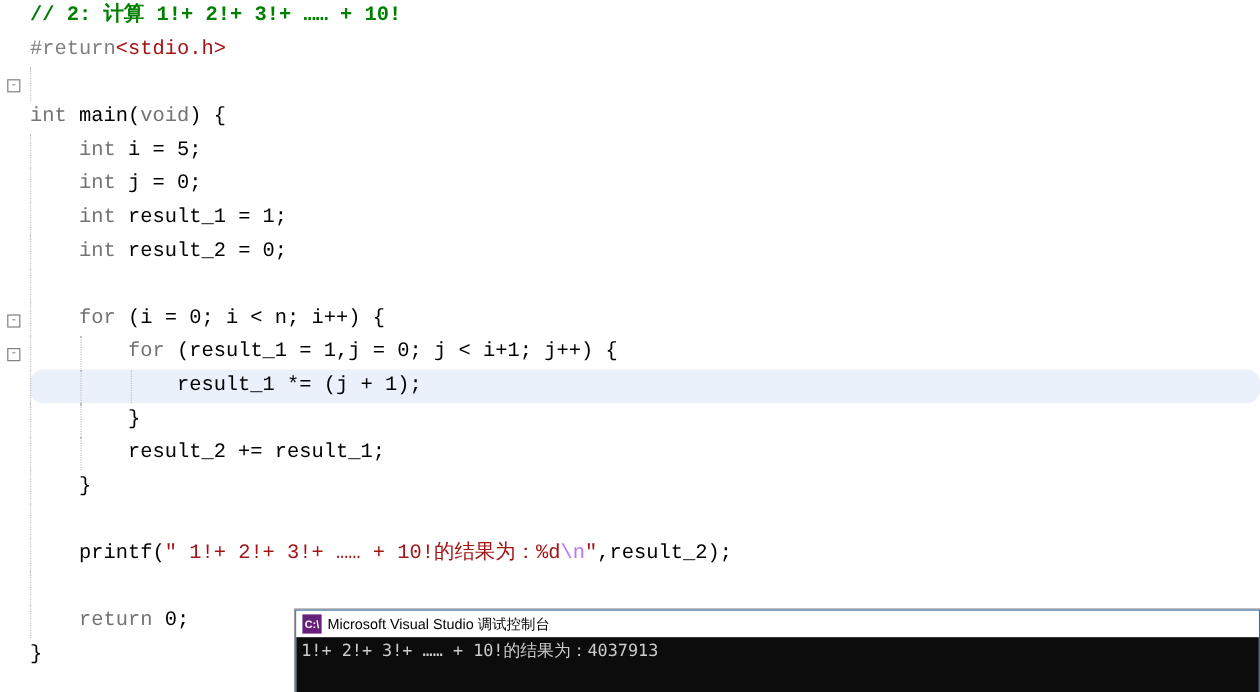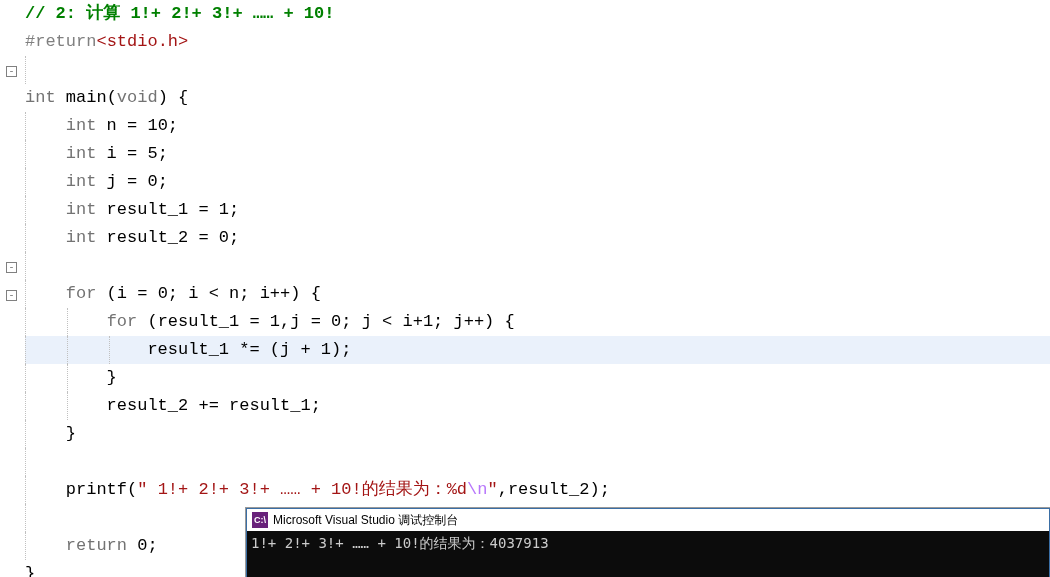--- a/index.html
+++ b/index.html
@@ -1,21 +1,21 @@
 <!DOCTYPE html>
 <html><head>
 <meta charset="utf-8">
 <style>
   html,body{margin:0;padding:0;width:1050px;height:577px;overflow:hidden;background:#fff;font-family:Consolas,'Courier New',monospace;font-size:17px;line-height:28px;}
   .editor{position:relative;width:100%;height:100%;}
   .gutter{position:absolute;left:0;top:0;width:22px;height:100%;background:#fff;}
   .gutter .mark{position:absolute;left:6px;width:11px;height:11px;border:1px solid #808080;color:#808080;font-size:10px;line-height:9px;text-align:center;box-sizing:border-box;}
   .code{position:absolute;left:25px;top:0;right:0;}
   .line{height:28px;white-space:pre;position:relative;}
-  .hl{background:#eaf1fb;}
+  .hl{background:#eaf1fb;border-radius:11px;}
   .guide{position:absolute;top:0;bottom:0;width:0;border-left:1px dotted #c0c0c0;}
   .kw{color:#737373;}
   .pp{color:#808080;}
   .hdr{color:#a31515;}
   .str{color:#a31515;}
   .esc{color:#b776fb;}
   .fn{color:#000;}
   .op{color:#000;}
   .comment{color:#008000;font-weight:bold;}
   .console{position:absolute;left:246px;top:508px;width:802px;height:69px;border:1px solid #3a6ea5;box-shadow:0 0 0 1px #999;background:#fff;}
@@ -31,21 +31,20 @@
     <div class="mark" style="top:66px;">-</div>
     <div class="mark" style="top:262px;">-</div>
     <div class="mark" style="top:290px;">-</div>
   </div>
 
   <div class="code">
     <div class="line"><span class="comment">// 2: 计算 1!+ 2!+ 3!+ …… + 10!</span></div>
     <div class="line"><span class="pp">#return</span><span class="hdr">&lt;</span><span class="hdr">stdio.h</span><span class="hdr">&gt;</span></div>
     <div class="line"><div class="guide" style="left:0px;"></div></div>
     <div class="line"><span class="kw">int</span><span class="fn"> main</span><span class="op">(</span><span class="kw">void</span><span class="op">) {</span></div>
-    <div class="line"><div class="guide" style="left:0px;"></div><span class="kw">    int</span><span> n = 10;</span></div>
     <div class="line"><div class="guide" style="left:0px;"></div><span class="kw">    int</span><span> i = 5;</span></div>
     <div class="line"><div class="guide" style="left:0px;"></div><span class="kw">    int</span><span> j = 0;</span></div>
     <div class="line"><div class="guide" style="left:0px;"></div><span class="kw">    int</span><span> result_1 = 1;</span></div>
     <div class="line"><div class="guide" style="left:0px;"></div><span class="kw">    int</span><span> result_2 = 0;</span></div>
     <div class="line"><div class="guide" style="left:0px;"></div></div>
     <div class="line"><div class="guide" style="left:0px;"></div>    <span class="kw">for</span><span> (i = 0; i &lt; n; i++) {</span></div>
     <div class="line"><div class="guide" style="left:0px;"></div><div class="guide" style="left:42px;"></div>        <span class="kw">for</span><span> (result_1 = 1,j = 0; j &lt; i+1; j++) {</span></div>
     <div class="line hl"><div class="guide" style="left:0px;"></div><div class="guide" style="left:42px;"></div><div class="guide" style="left:84px;"></div><span>            result_1 *= (j + 1);</span></div>
     <div class="line"><div class="guide" style="left:0px;"></div><div class="guide" style="left:42px;"></div><span>        }</span></div>
     <div class="line"><div class="guide" style="left:0px;"></div><div class="guide" style="left:42px;"></div><span>        result_2 += result_1;</span></div>

